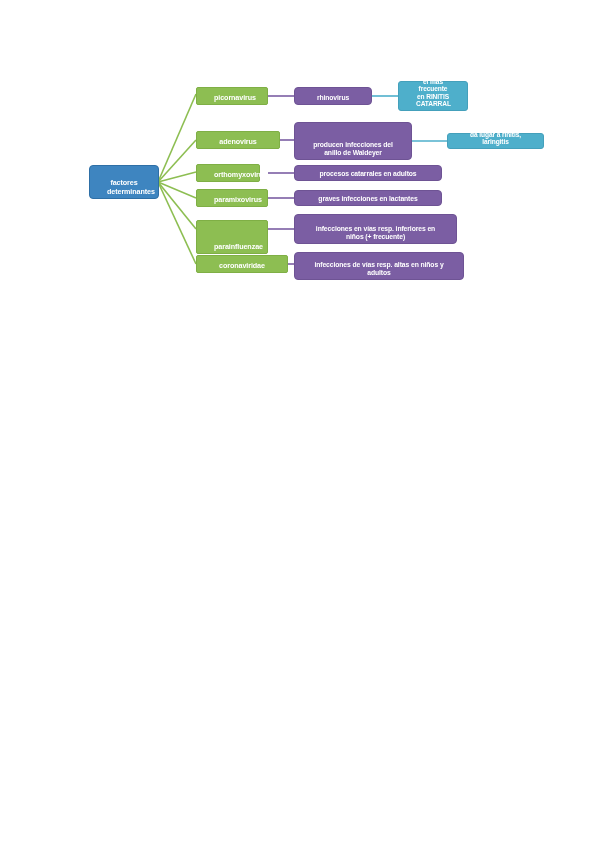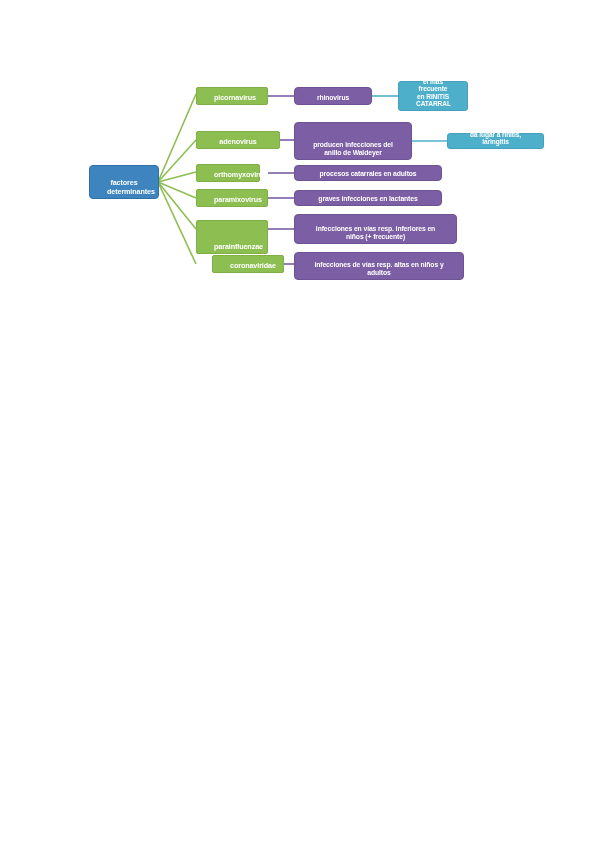--- a/index.html
+++ b/index.html
@@ -130,21 +130,21 @@
     </div>
 
     <div class="node green" style="left:196px; top:189px; width:72px; height:18px;">
       <span>paramixovirus</span>
     </div>
 
     <div class="node green" style="left:196px; top:220px; width:72px; height:34px;">
       <span>parainfluenzae</span>
     </div>
 
-    <div class="node green" style="left:196px; top:255px; width:72px; height:18px;margin-left:16px;">
+    <div class="node green" style="left:196px; top:255px; width:92px; height:18px;">
       <span>coronaviridae</span>
     </div>
 
     <div class="node purple" style="left:294px; top:87px; width:78px; height:18px;">
       <span>rhinovirus</span>
     </div>
 
     <div class="node purple" style="left:294px; top:122px; width:118px; height:38px;">
       <span>producen infecciones del anillo de Waldeyer</span>
     </div>

